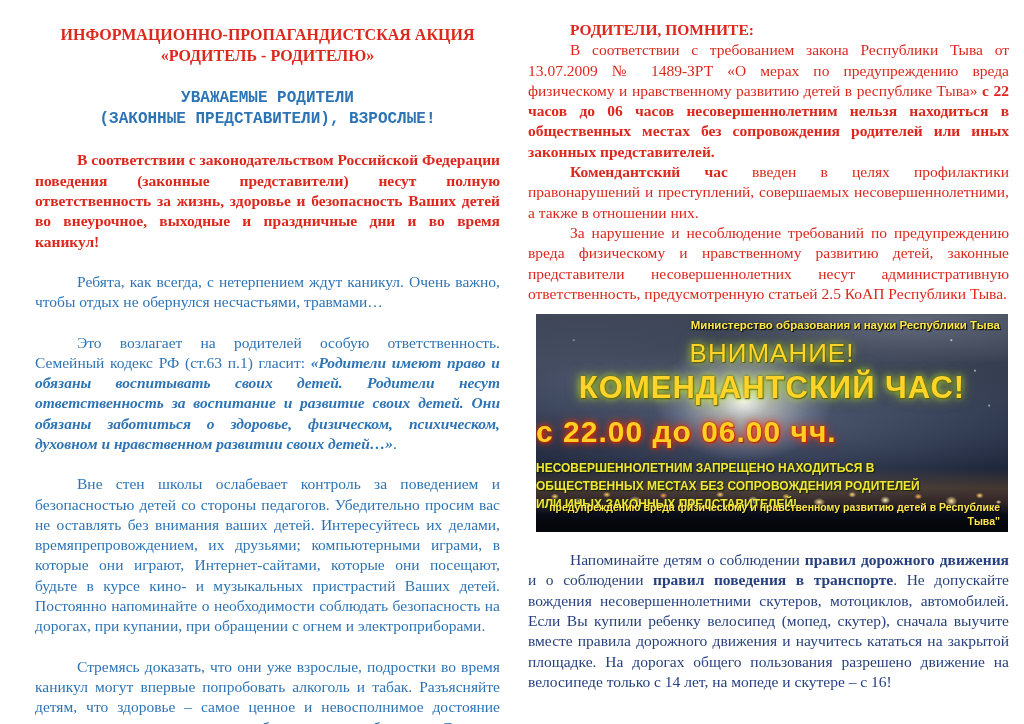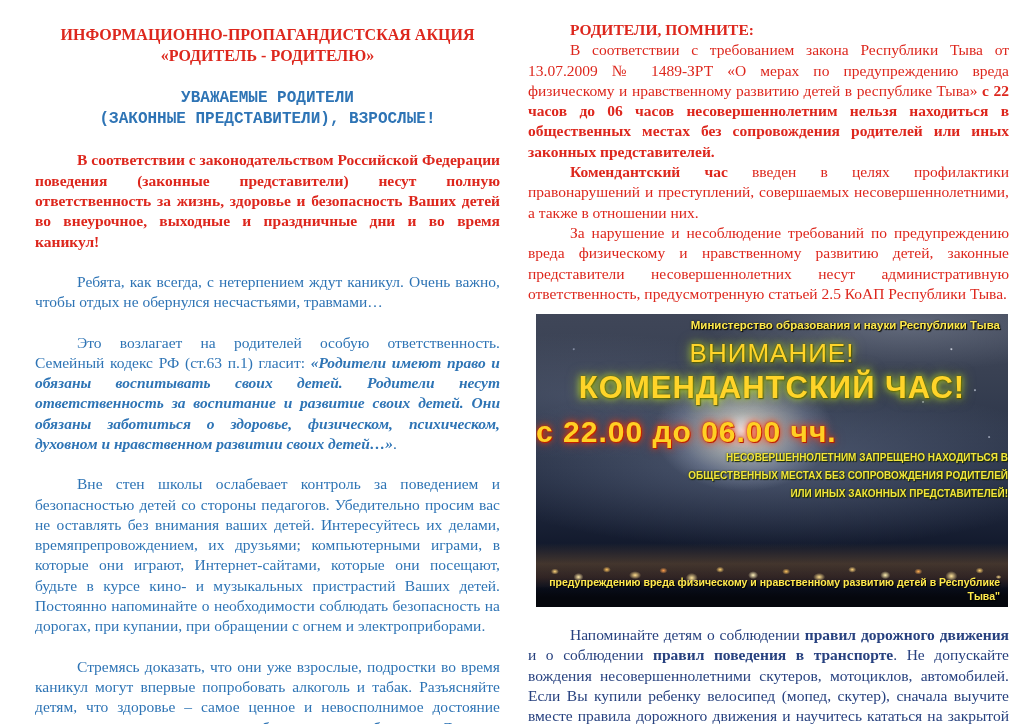--- a/index.html
+++ b/index.html
@@ -37,21 +37,21 @@
   .blue{color:var(--blue);}
   .navy{color:var(--navy);}
   .line{display:block;}
   .title{font-size:16px;font-weight:bold;line-height:1.32;margin-top:4px;}
   .subtitle{font-size:16px;font-weight:bold;line-height:1.32;margin-top:22px;font-family:Liberation Mono, monospace;}
   .quote-bi{font-weight:bold;font-style:italic;}
 
   
   .poster{
     position:relative;
-    width:472px;height:293px;
+    width:472px;height:218px;
     margin:10px 0 0 8px;
     overflow:hidden;
     font-family:"Liberation Sans", sans-serif;
     background:
       radial-gradient(120px 80px at 44% 40%, rgba(255,255,255,0.95), rgba(255,255,235,0.55) 22%, rgba(205,215,235,0.22) 55%, rgba(205,215,235,0) 75%),
       radial-gradient(420px 110px at 50% 52%, rgba(150,165,195,0.35), rgba(150,165,195,0) 75%),
       radial-gradient(260px 60px at 78% 4%, rgba(140,148,165,0.45), rgba(140,148,165,0) 75%),
       radial-gradient(300px 90px at 10% 28%, rgba(95,105,130,0.4), rgba(95,105,130,0) 70%),
       linear-gradient(180deg,#3f4658 0%,#394153 20%,#2e374b 40%,#242d42 55%,#1a2236 70%,#10172a 82%,#070b16 100%);
   }
@@ -110,22 +110,22 @@
     color:#ffd429;
     text-shadow:0 0 3px #4d4d00, 0 0 7px rgba(216,255,48,0.9), 0 0 14px rgba(190,230,30,0.55), 1px 1px 1px rgba(50,50,0,0.9);
   }
   .hours{
     margin-top:9px;text-align:left;
     font-size:30px;font-weight:bold;letter-spacing:1px;
     color:#ffd024;
     text-shadow:0 0 2px #c22000, 0 0 6px rgba(255,60,0,0.95), 0 0 12px rgba(230,40,0,0.65), 1px 1px 0 #a01800;
   }
   .ban{
-    margin-top:0;text-align:right;
-    font-size:10px;font-weight:bold;line-height:18px;
+    margin-top:10px;text-align:left;
+    font-size:12px;font-weight:bold;line-height:18px;
     color:#f2e53a;
     text-shadow:0 0 2px #23350e, 1px 1px 1px #14210a;
   }
   .lawref{
     position:absolute;left:6px;right:8px;bottom:4px;
     text-align:right;
     font-size:10.5px;font-weight:bold;line-height:14px;
     color:#ffe94d;
     text-shadow:1px 1px 1px #000;
   }

